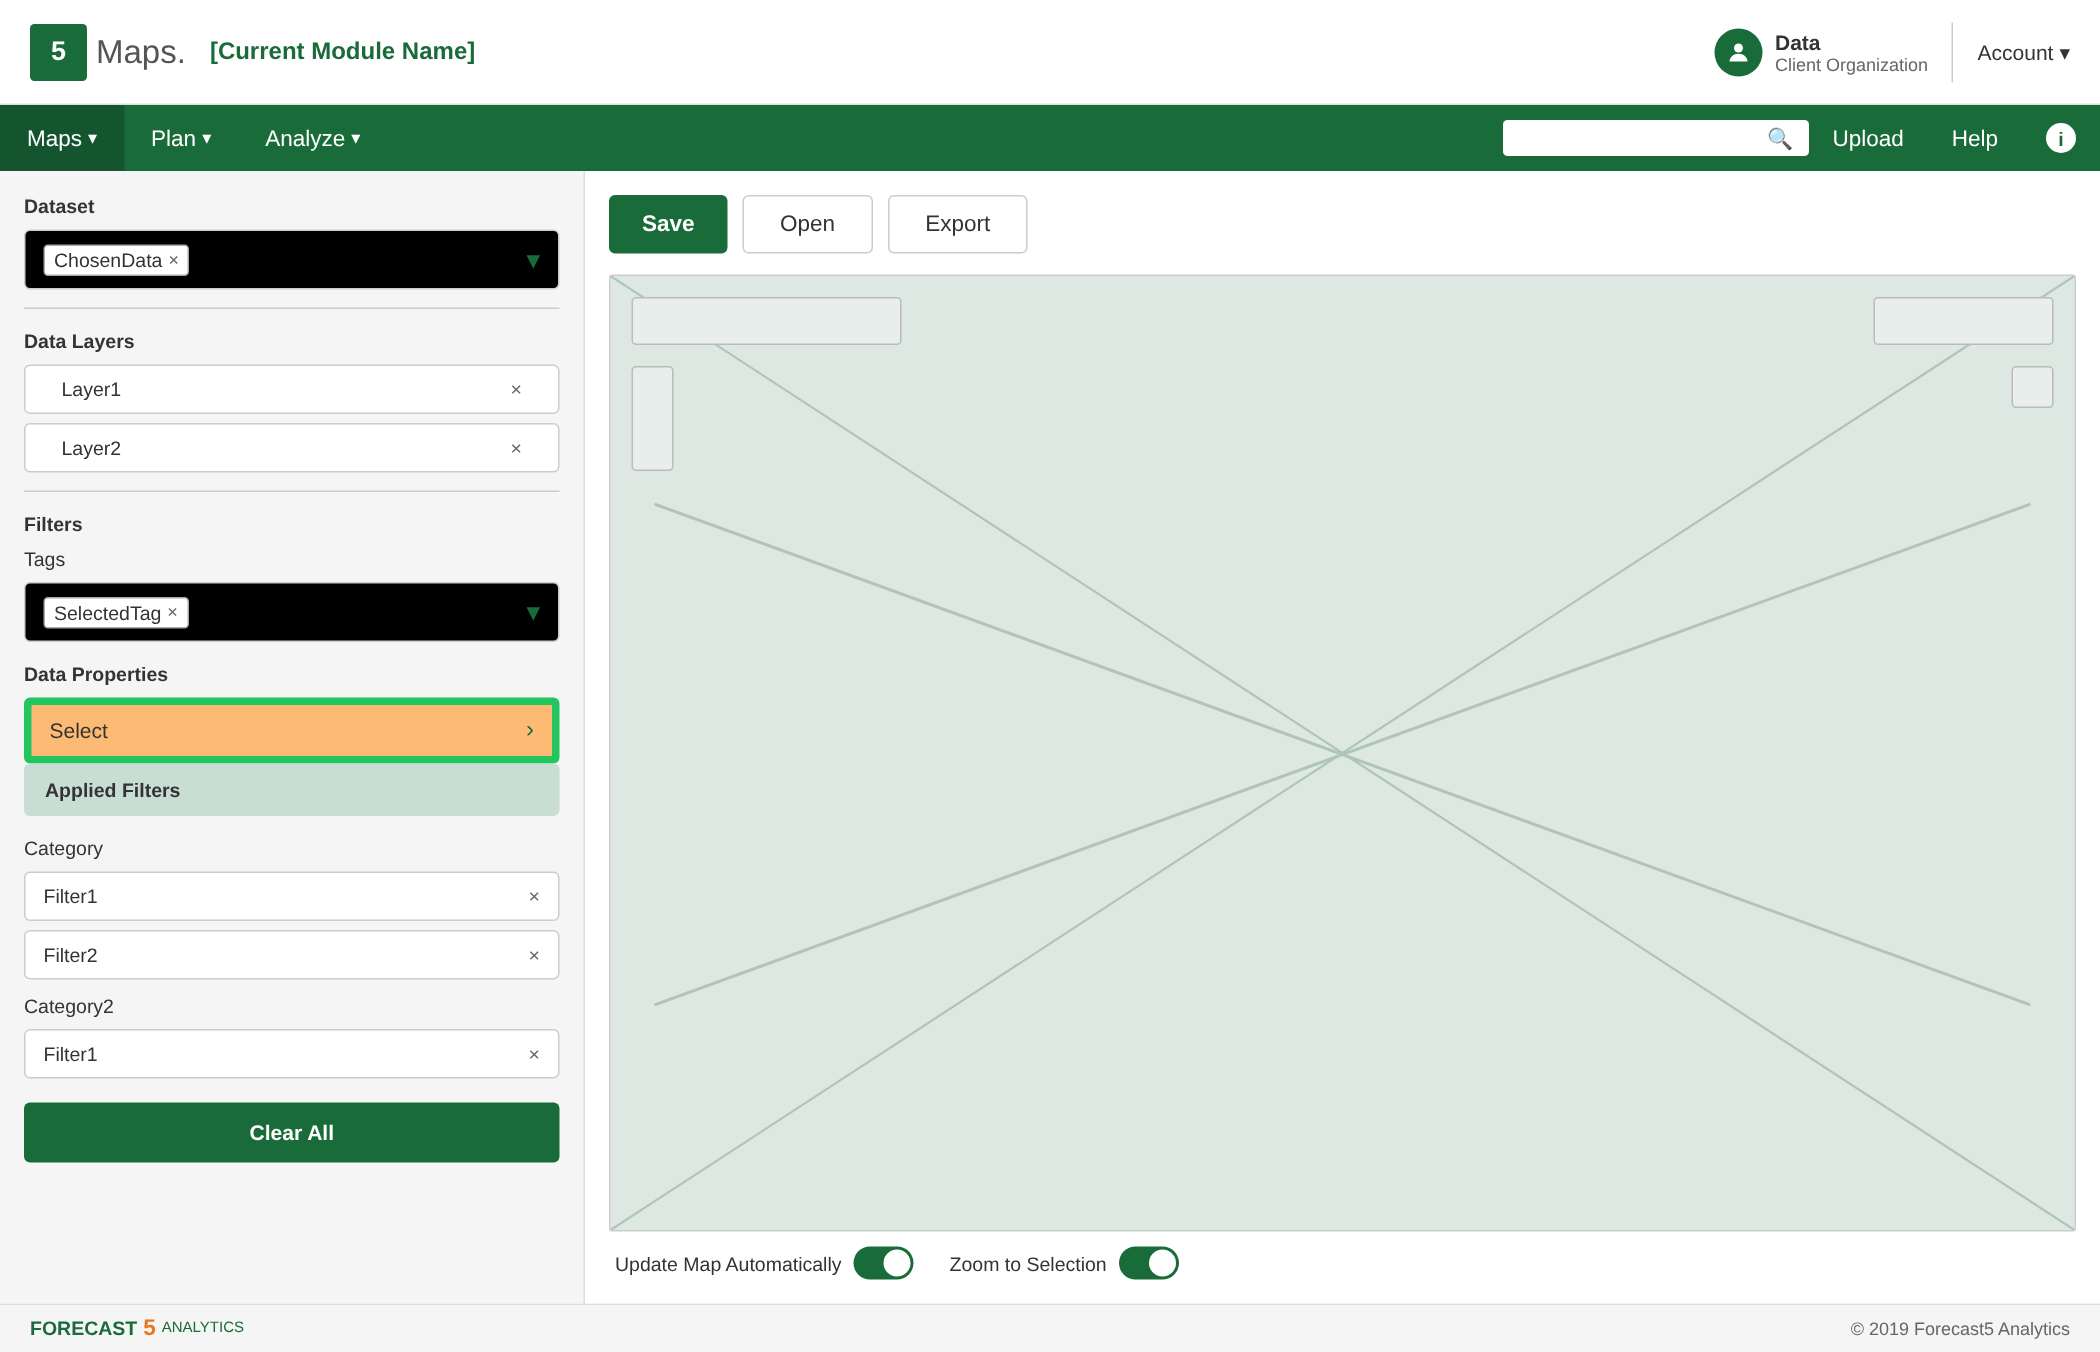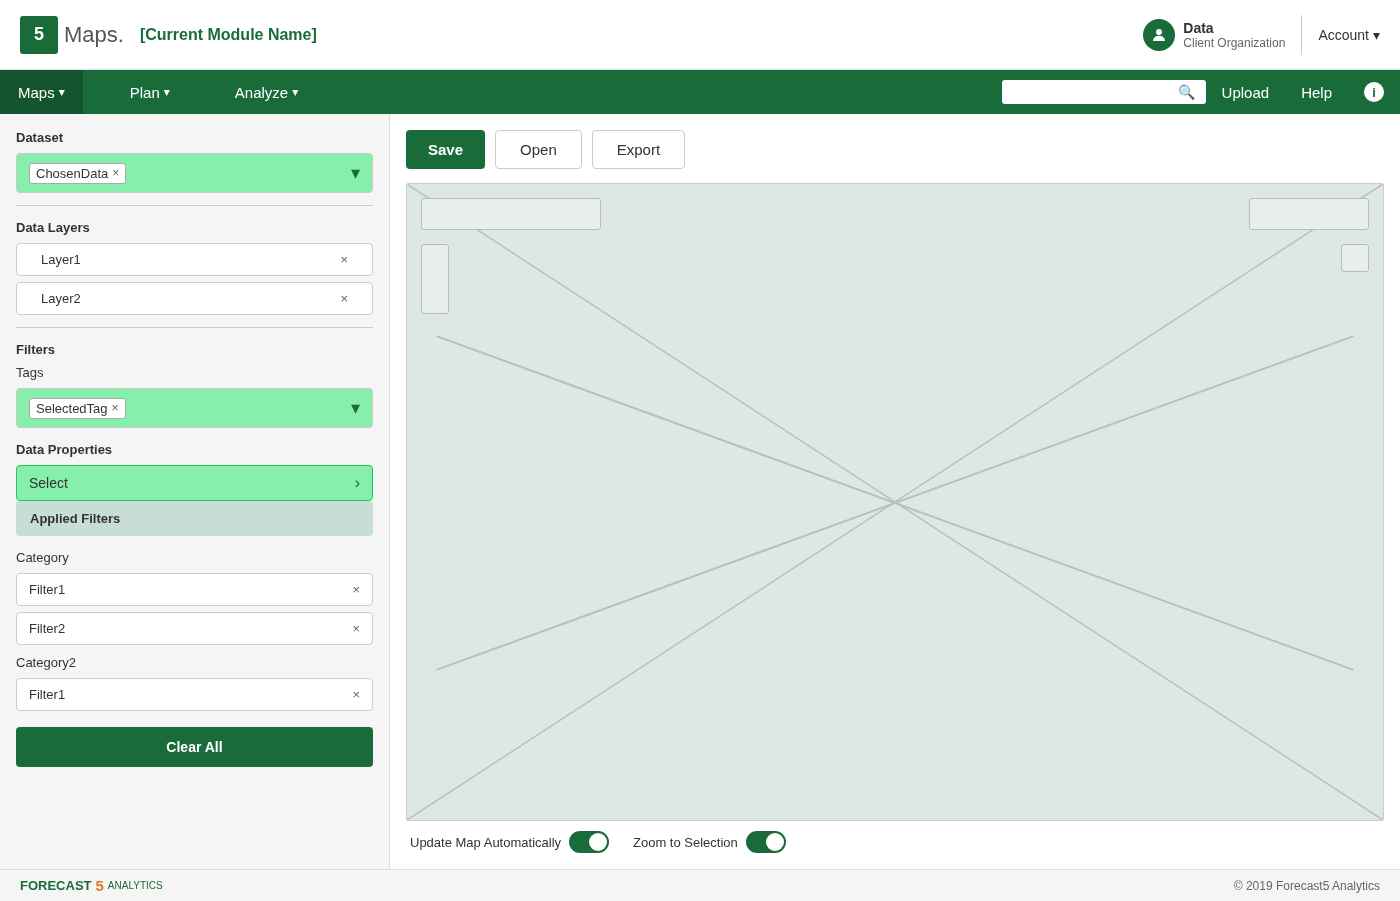--- a/index.html
+++ b/index.html
@@ -16,50 +16,50 @@
     .user-info { display: flex; align-items: center; gap: 8px; }
     .user-avatar { width: 32px; height: 32px; background: #1a6b3a; border-radius: 50%; display: flex; align-items: center; justify-content: center; color: white; font-size: 14px; }
     .user-details { text-align: left; }
     .user-name { font-weight: bold; font-size: 14px; }
     .user-org { font-size: 12px; color: #666; }
     .divider-v { width: 1px; height: 40px; background: #ccc; }
     .account-btn { display: flex; align-items: center; gap: 4px; color: #333; font-size: 14px; cursor: pointer; }
 
     
     .nav { background: #1a6b3a; height: 44px; display: flex; align-items: center; padding: 0 0 0 0; }
-    .nav-items { display: flex; align-items: flex-end; height: 100%; gap: 29px; }
+    .nav-items { display: flex; align-items: flex-end; height: 100%; }
     .nav-item { display: flex; align-items: center; gap: 4px; color: white; padding: 0 18px; height: 100%; cursor: pointer; font-size: 15px; }
     .nav-item.active { background: #145530; }
     .nav-search { margin-left: auto; display: flex; align-items: center; background: white; border-radius: 3px; padding: 4px 10px; gap: 6px; min-width: 200px; }
     .nav-search input { border: none; outline: none; font-size: 14px; width: 160px; }
     .nav-actions { display: flex; align-items: center; gap: 0; }
     .nav-action-btn { color: white; padding: 0 16px; height: 44px; display: flex; align-items: center; cursor: pointer; font-size: 15px; gap: 6px; justify-content: center; }
 
     
     .main { display: flex; height: calc(901px - 70px - 44px - 32px); }
 
     
     .sidebar { width: 390px; background: #f5f5f5; padding: 16px; overflow-y: auto; border-right: 1px solid #ddd; flex-shrink: 0; }
     .section-label { font-size: 13px; font-weight: 600; color: #333; margin-bottom: 8px; margin-top: 14px; }
     .section-label:first-child { margin-top: 0; }
 
-    .dropdown-field { background: #86efac; border: 1px solid #ccc; border-radius: 4px; padding: 8px 12px; display: flex; align-items: center; justify-content: space-between; cursor: pointer; min-height: 38px; }
+    .dropdown-field { background: #000000; border: 1px solid #ccc; border-radius: 4px; padding: 8px 12px; display: flex; align-items: center; justify-content: space-between; cursor: pointer; min-height: 38px; }
     .dropdown-field .tags { display: flex; flex-wrap: wrap; gap: 4px; flex: 1; }
     .tag { background: white; border: 1px solid #aaa; border-radius: 3px; padding: 2px 6px; font-size: 13px; display: flex; align-items: center; gap: 4px; }
     .tag-x { cursor: pointer; color: #666; font-size: 12px; }
 
     .layer-item { background: white; border: 1px solid #ccc; border-radius: 4px; padding: 8px 24px; display: flex; align-items: center; justify-content: space-between; margin-bottom: 6px; font-size: 13px; }
     .layer-x { cursor: pointer; color: #666; }
 
     .section-divider { border: none; border-top: 1px solid #ccc; margin: 12px 0; }
 
     .filter-row { display: flex; align-items: center; justify-content: space-between; background: white; border: 1px solid #ccc; border-radius: 4px; padding: 8px 12px; margin-bottom: 6px; font-size: 13px; }
     .filter-x { cursor: pointer; color: #666; }
 
-    .select-field { background: #86efac; border: 1px solid #22c55e; border-radius: 4px; padding: 8px 12px; display: flex; align-items: center; justify-content: space-between; cursor: pointer; }
+    .select-field { background: #fdba74; border: 5px solid #22c55e; border-radius: 4px; padding: 8px 12px; display: flex; align-items: center; justify-content: space-between; cursor: pointer; }
     .chevron-right { color: #1a6b3a; font-size: 16px; }
 
     .applied-filters-header { background: #c8ddd3; padding: 10px 14px; font-size: 13px; font-weight: 600; color: #333; border-radius: 4px; margin-bottom: 10px; }
 
     .clear-all-btn { background: #1a6b3a; color: white; border: none; border-radius: 4px; padding: 12px 24px; cursor: pointer; font-size: 14px; font-weight: 600; width: 100%; margin-top: 10px; }
 
     
     .map-area { flex: 1; background: #fff; display: flex; flex-direction: column; padding: 16px; }
     .map-toolbar { display: flex; gap: 10px; margin-bottom: 14px; }
     .btn-save { background: #1a6b3a; color: white; border: none; border-radius: 4px; padding: 10px 22px; font-size: 15px; cursor: pointer; font-weight: 600; }

